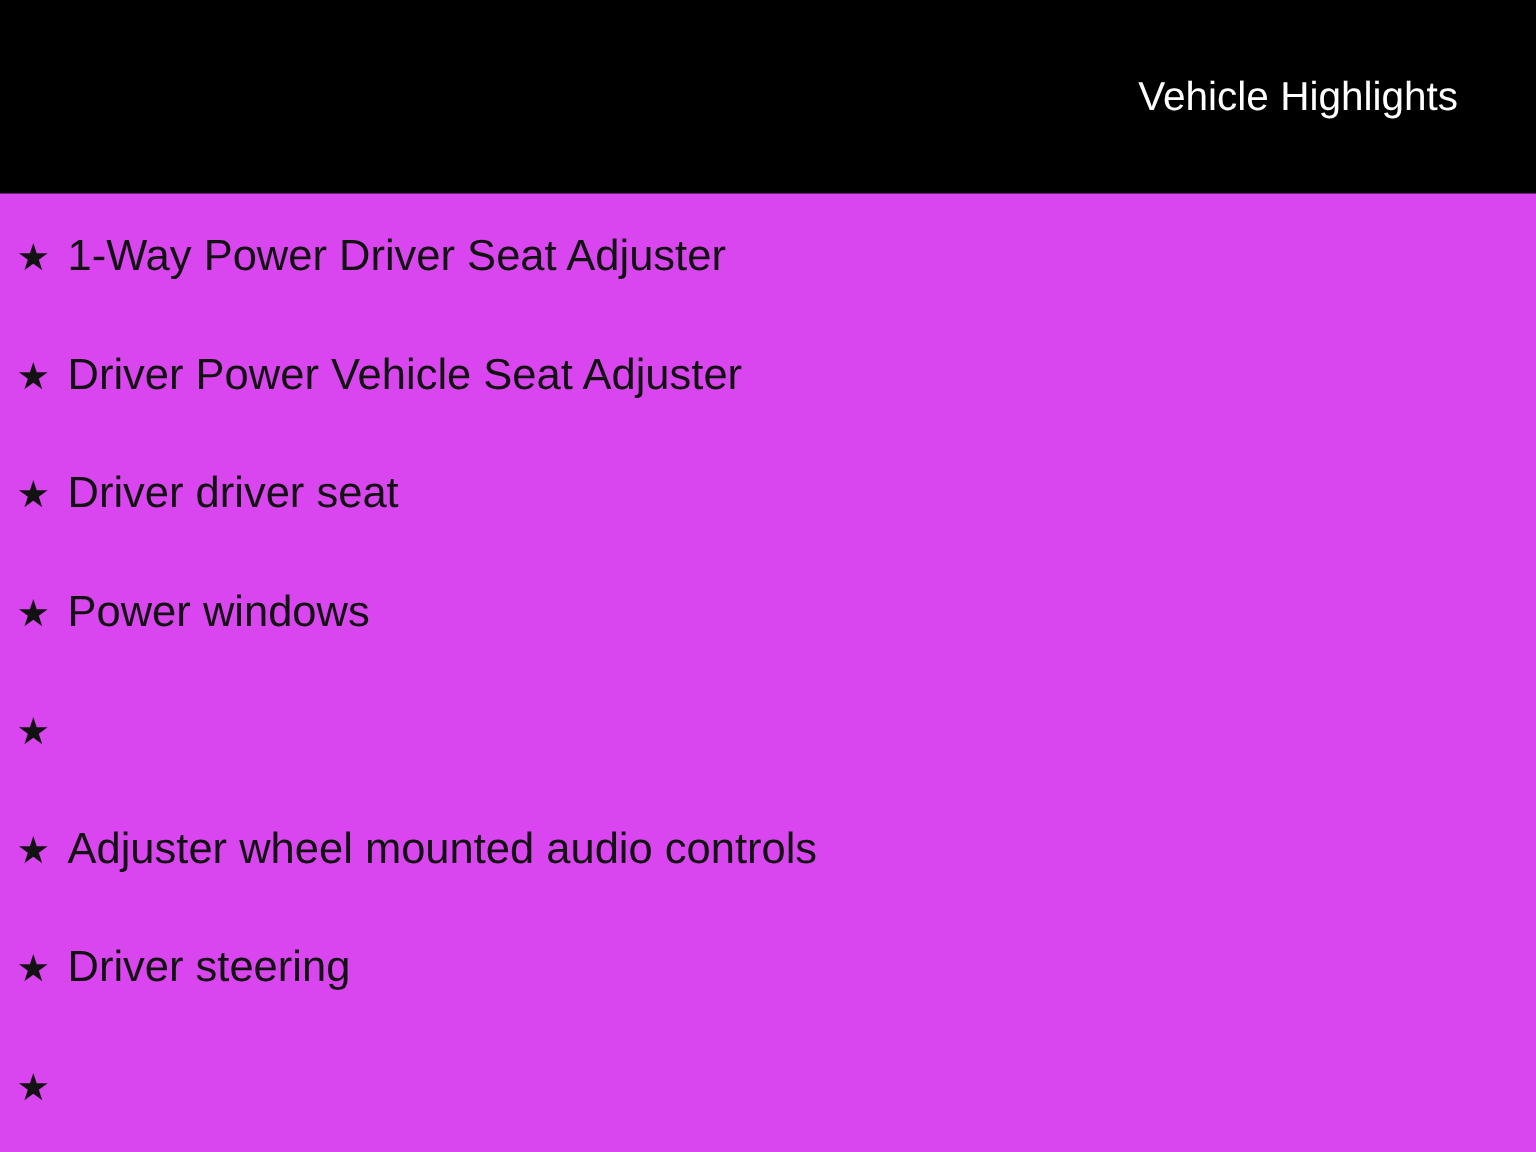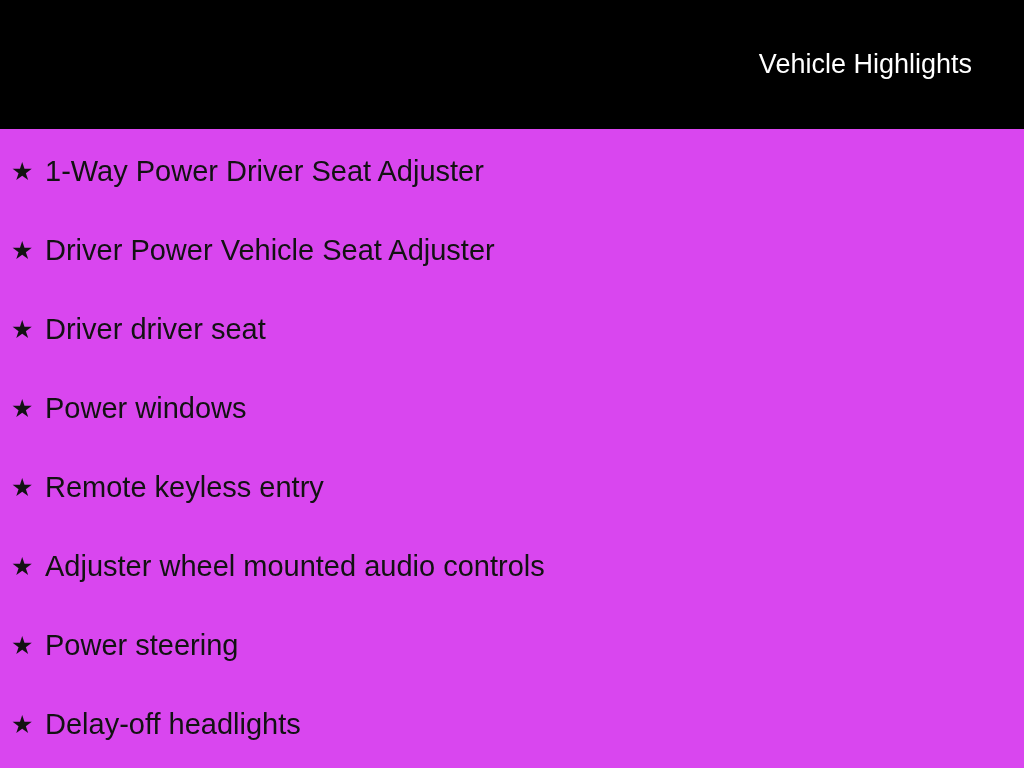--- a/index.html
+++ b/index.html
@@ -85,32 +85,30 @@
       <span class="label">Driver driver seat</span>
     </li>
 
     <li class="feature-item">
       <span class="star">★</span>
       <span class="label">Power windows</span>
     </li>
 
     <li class="feature-item">
       <span class="star">★</span>
-      <span class="label">Remote keyless entry</span>
     </li>
 
     <li class="feature-item">
       <span class="star">★</span>
       <span class="label">Adjuster wheel mounted audio controls</span>
     </li>
 
     <li class="feature-item">
       <span class="star">★</span>
-      <span class="label">Power steering</span>
+      <span class="label">Driver steering</span>
     </li>
 
     <li class="feature-item">
       <span class="star">★</span>
-      <span class="label">Delay-off headlights</span>
     </li>
   </ul>
 
 </div>
 
 </body></html>

